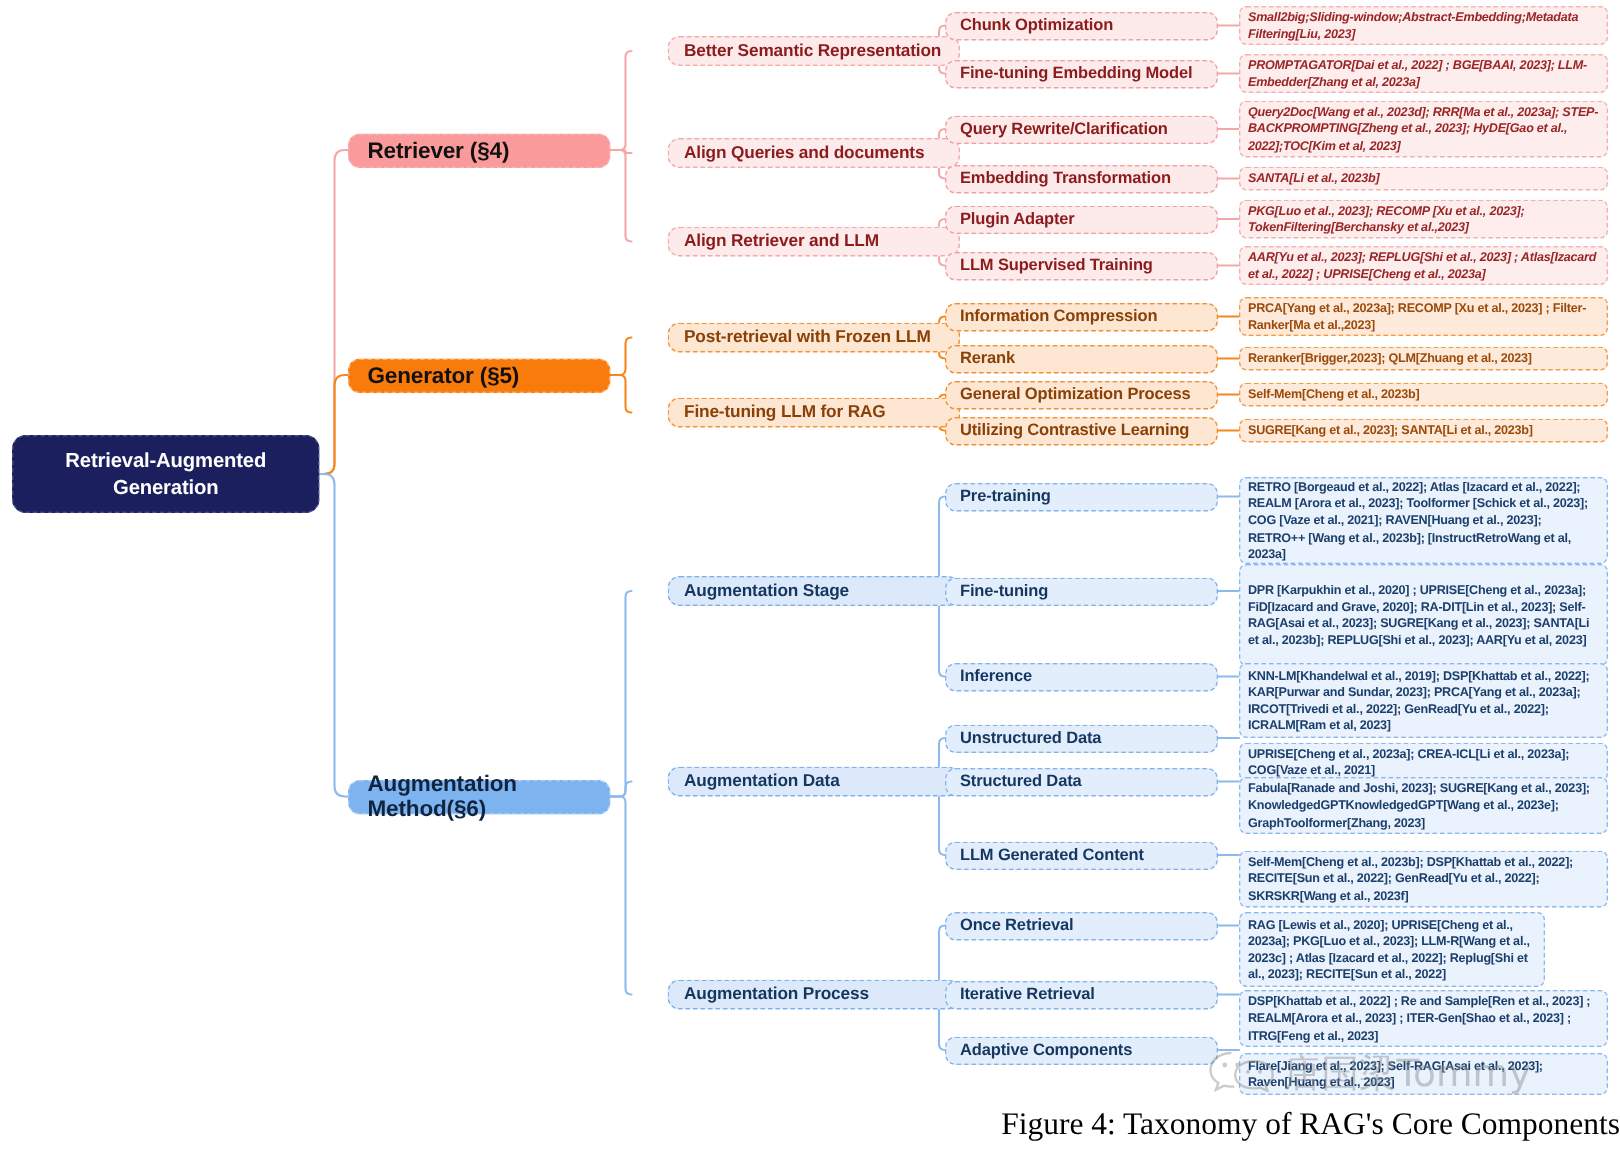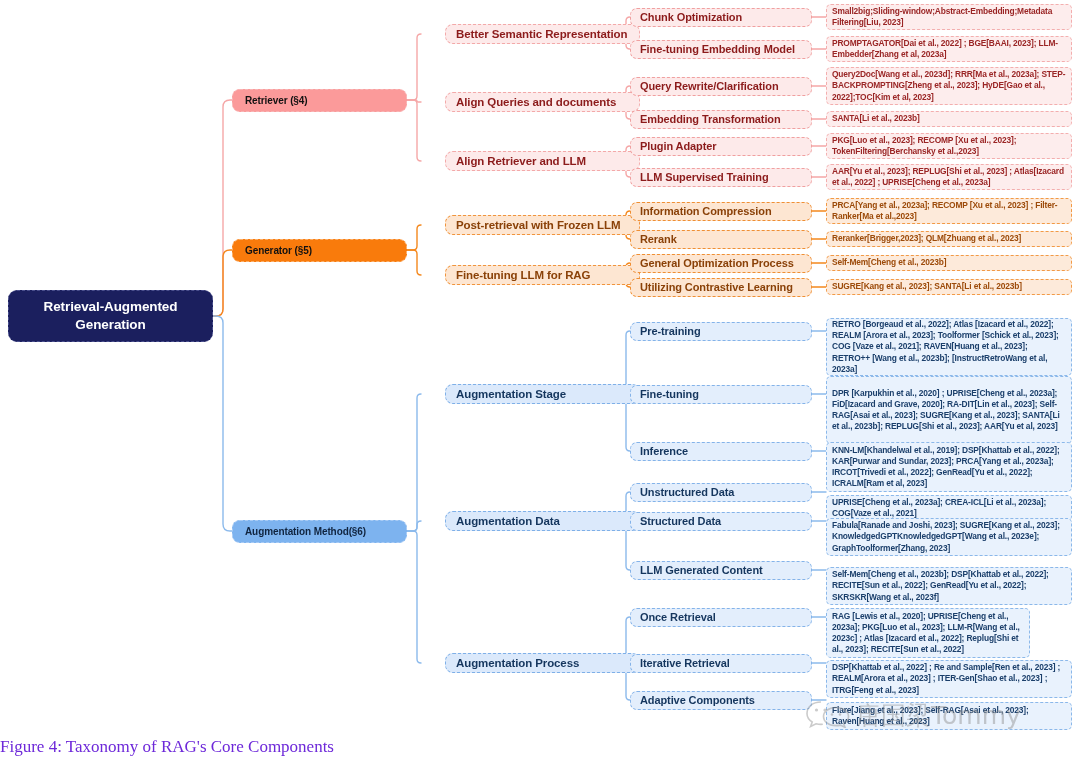--- a/index.html
+++ b/index.html
@@ -33,21 +33,21 @@
     justify-content:center;
     text-align:center;
     font-size:13.5px;
     line-height:1.35;
     padding:6px 10px;
   }
 
   
   .l1{
     color:#111111;
-    font-size:10px;
+    font-size:15px;
     padding:0 12px;
     border-radius:8px;
   }
   .l1.pink{background:#fb9a9a;border:1.5px dashed #f8b4b4;}
   .l1.orange{background:#f97b0c;border:1.5px dashed #fbae68;text-align:right;}
   .l1.blue{background:#7db3ef;border:1.5px dashed #a8cbf5;color:#10243f;}
 
   
   .l2{
     font-size:11.5px;
@@ -76,32 +76,32 @@
     display:flex;
     align-items:center;
     border-radius:5px;
     font-size:8.4px;
     line-height:1.33;
     font-weight:bold;
     padding:3px 5px;
     z-index:3;
     letter-spacing:-0.15px;
   }
-  .ref.pink{background:#fdeded;border:1px dashed #f3aeae;color:#9a2525;}
+  .ref.pink{background:#fdeded;border:1px dashed #f3aeae;color:#9a2525;font-style:italic;}
   .ref.orange{background:#fdeada;border:1px dashed #f29a46;color:#9c4a09;}
   .ref.blue{background:#e9f2fd;border:1px dashed #8bb8ea;color:#1b3f6b;margin-top:16px;}
 
   
   .caption{
     position:absolute;
     left:0;top:737px;width:1080px;
-    text-align:left;
+    text-align:right;
     font-family:"Liberation Serif","DejaVu Serif",serif;
-    font-size:17px;
-    color:#6d28d9;
+    font-size:21px;
+    color:#000000;
     z-index:4;
   }
 
   
   .watermark{
     position:absolute;
     left:806px;top:698px;
     display:flex;align-items:center;gap:4px;
     opacity:.45;
     z-index:5;

